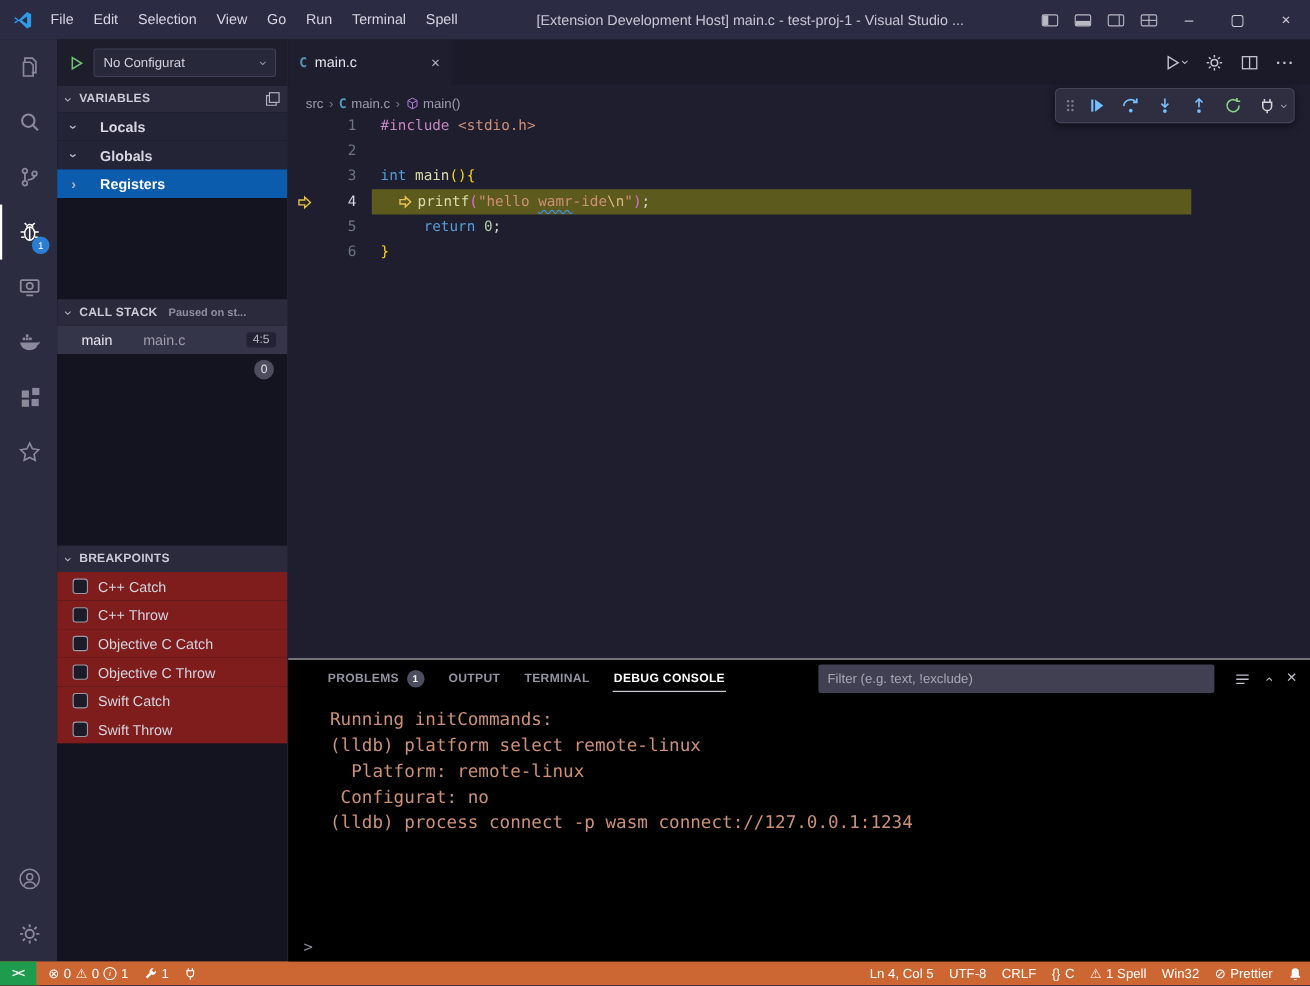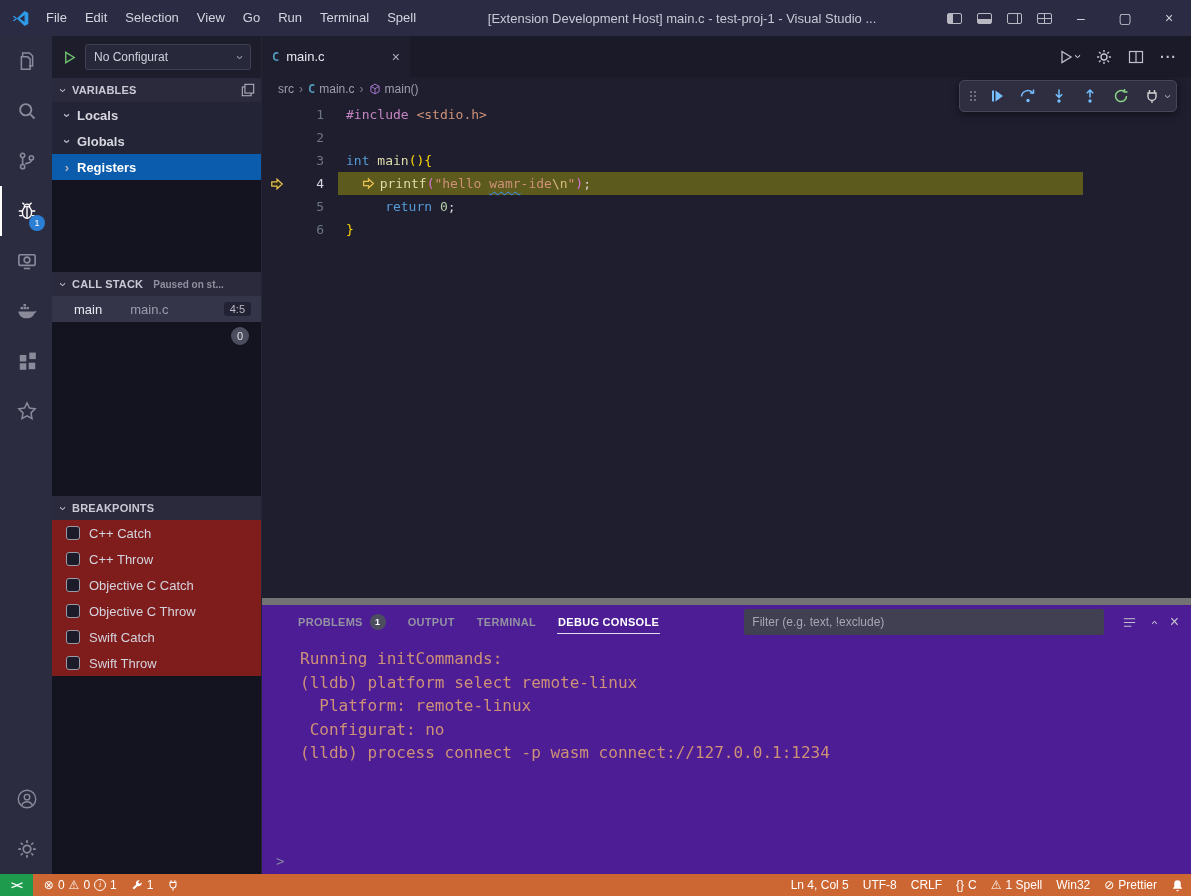--- a/index.html
+++ b/index.html
@@ -45,42 +45,42 @@
 .sec-variables{height:194px;flex:0 0 194px;}
 .sec-watch{height:192px;flex:0 0 192px;}
 .sec-callstack{height:224px;flex:0 0 224px;}
 .sec-breakpoints{flex:1;}
 .section-header{height:24px;flex:0 0 24px;background:#2a2a3c;display:flex;align-items:center;padding:0 6px 0 4px;gap:2px;cursor:pointer;}
 .section-title{font-size:11px;font-weight:bold;color:#cacad6;letter-spacing:.2px;}
 .section-desc{font-size:10px;font-weight:bold;color:#8f8f9f;margin-left:8px;white-space:nowrap;}
 .twistie{display:inline-block;width:14px;text-align:center;color:#b5b5c2;font-size:13px;line-height:1;}
 .twistie.open{transform:rotate(90deg);}
 .hdr-action{margin-left:auto;color:#b5b5c2;cursor:pointer;}
-.tree-row{height:26px;display:flex;align-items:center;background:#242437;padding-left:8px;font-size:13px;color:#d7d7e0;font-weight:bold;cursor:pointer;gap:3px;}
+.tree-row{height:26px;display:flex;align-items:center;background:#242437;padding-left:8px;font-size:13px;color:#d7d7e0;font-weight:bold;cursor:pointer;gap:17px;}
 .tree-row.selected{background:#0b5cad;color:#fff;}
 .section-filler{flex:1;background:#141421;}
 .cs-frame{height:26px;flex:0 0 26px;background:#35354a;display:flex;align-items:center;padding:0 10px 0 22px;font-size:13px;cursor:pointer;}
 .cs-fn{color:#e8e8f0;}
 .cs-file{color:#9d9dac;margin-left:28px;}
 .cs-pos{margin-left:auto;background:#222234;border-radius:3px;padding:1px 6px;font-size:11px;color:#b9b9c6;}
 .cs-badge-row{height:28px;flex:0 0 28px;display:flex;align-items:center;justify-content:flex-end;padding-right:12px;background:#141421;}
 .cs-badge{width:18px;height:18px;border-radius:50%;background:#4d4d60;color:#e0e0ea;font-size:11px;display:flex;align-items:center;justify-content:center;}
 .bp-row{height:26px;display:flex;align-items:center;padding-left:14px;font-size:13px;color:#d4d4de;background:#7f1d1d;cursor:pointer;}
 .bp-check{width:14px;height:14px;flex:0 0 14px;border:1px solid #9a9aa8;border-radius:3px;background:#1b1b29;margin-right:9px;cursor:pointer;}
 
 
 .editor-col{flex:1;display:flex;flex-direction:column;position:relative;min-width:0;}
 .tabbar{height:41px;flex:0 0 41px;background:#1a1a28;display:flex;}
 .tab{width:148px;background:#1e1e2f;display:flex;align-items:center;padding:0 10px;gap:7px;font-size:13px;color:#e6e6ee;cursor:pointer;}
 .tab-close{margin-left:auto;color:#b0b0bc;font-size:14px;cursor:pointer;}
 .c-badge{color:#519aba;font-weight:bold;font-size:12px;font-family:"DejaVu Sans Mono",monospace;}
 .editor-actions{margin-left:auto;display:flex;align-items:center;gap:16px;padding-right:14px;color:#c2c2ce;}
 .ed-act{display:flex;align-items:center;gap:2px;cursor:pointer;}
 .more-dots{font-weight:bold;font-size:14px;letter-spacing:1px;}
-.breadcrumbs{height:24px;flex:0 0 24px;display:flex;align-items:center;padding-left:16px;font-size:12px;color:#9d9dad;gap:5px;background:#1e1e2f;}
+.breadcrumbs{height:24px;flex:0 0 24px;display:flex;align-items:flex-end;padding-left:16px;font-size:12px;color:#9d9dad;gap:5px;background:#1e1e2f;}
 .bc-item{display:flex;align-items:center;gap:4px;cursor:pointer;}
 .bc-sep{color:#7a7a8a;}
 
 
 .code-area{flex:1;background:#1e1e2f;position:relative;overflow:hidden;padding-top:2px;font-family:"DejaVu Sans Mono",monospace;}
 .code-line{height:23px;line-height:23px;display:flex;position:relative;font-size:13px;white-space:pre;}
 .glyph-margin{width:30px;flex:0 0 30px;display:flex;align-items:center;justify-content:center;position:relative;z-index:2;}
 .line-num{width:32px;flex:0 0 32px;text-align:right;color:#6e7681;z-index:2;}
 .line-num.active{color:#d7d7e0;}
 .line-text{margin-left:22px;z-index:2;display:flex;align-items:center;}
@@ -92,21 +92,21 @@
 .tok.sq{text-decoration:underline wavy #3794ff 1px;text-underline-offset:3px;}
 .inline-marker{display:inline-flex;width:16px;align-items:center;margin-right:2px;}
 
 
 .debug-toolbar{position:absolute;top:44px;right:14px;background:#2e2e40;border:1px solid #44445a;border-radius:5px;box-shadow:0 2px 8px rgba(0,0,0,.5);display:flex;align-items:center;padding:2px 6px;gap:4px;z-index:10;}
 .dt-btn{width:27px;height:26px;display:flex;align-items:center;justify-content:center;border-radius:4px;cursor:pointer;}
 .dt-grip{width:14px;cursor:grab;display:flex;align-items:center;justify-content:center;}
 .dt-chev{color:#9a9aaa;margin-left:-4px;}
 
 
-.panel{height:276px;flex:0 0 276px;background:#4c1d95;border-top:7px solid #737373;display:flex;flex-direction:column;}
+.panel{height:276px;flex:0 0 276px;background:#000000;border-top:2px solid #737373;display:flex;flex-direction:column;}
 .panel-header{height:34px;flex:0 0 34px;display:flex;align-items:center;padding:0 12px 0 25px;gap:2px;}
 #panel-tabs{display:flex;align-items:center;height:34px;}
 .panel-tab{display:flex;align-items:center;gap:7px;padding:0 11px;height:34px;font-size:11px;font-weight:bold;color:#9393a3;letter-spacing:.3px;position:relative;cursor:pointer;}
 .panel-tab.active{color:#fff;}
 .panel-tab.active::after{content:'';position:absolute;left:10px;right:10px;bottom:5px;height:1px;background:#e0e0ea;}
 .panel-badge{background:#4d4d60;color:#fff;border-radius:50%;width:16px;height:16px;font-size:9px;display:flex;align-items:center;justify-content:center;}
 .panel-filter{margin-left:auto;width:360px;height:26px;background:#404052;border:none;border-radius:2px;padding:0 8px;color:#e0e0ea;font-size:12px;font-family:inherit;outline:none;}
 .panel-filter::placeholder{color:#a6a6b4;}
 .panel-actions{display:flex;align-items:center;gap:14px;margin-left:16px;color:#c2c2ce;}
 .panel-actions > *{cursor:pointer;}

